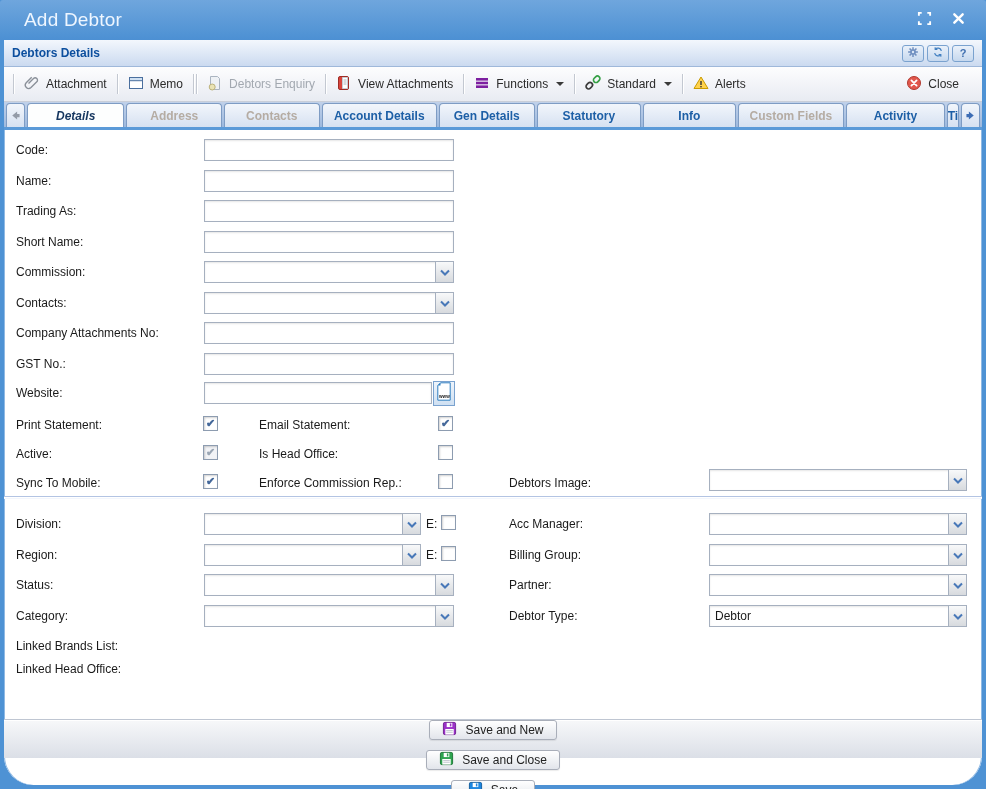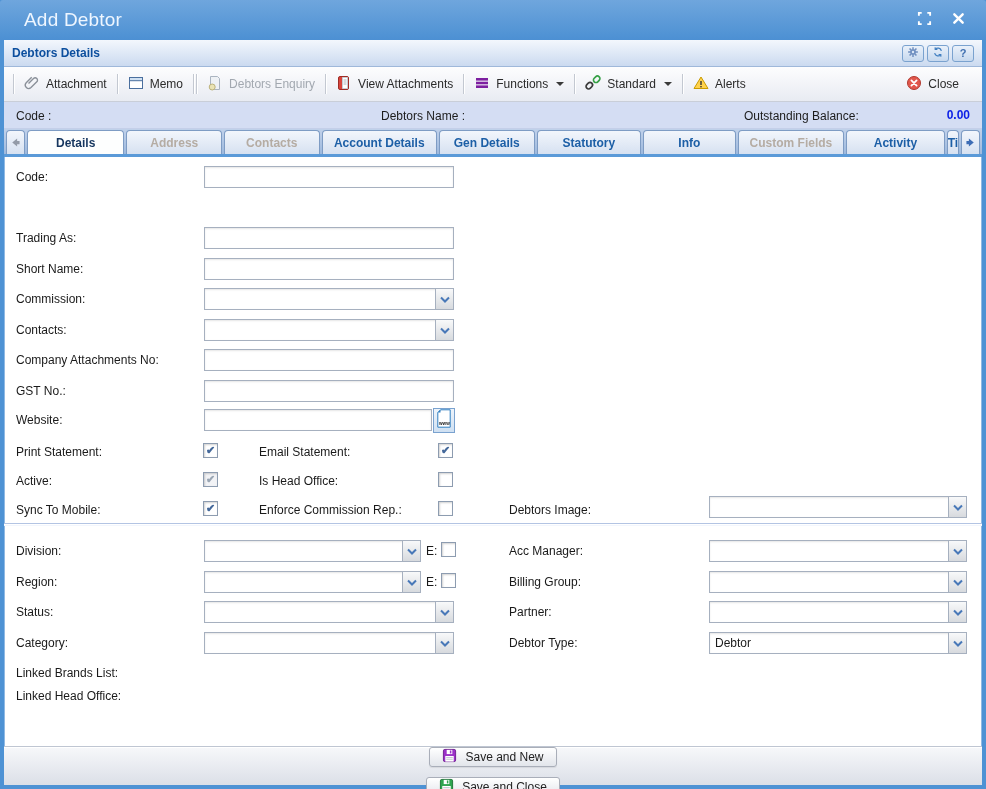--- a/index.html
+++ b/index.html
@@ -39,21 +39,21 @@
   .summary { position:relative; height:27px; background:#d4ddf3; border-bottom:1px solid #c4cfe9; font-size:12px; color:#1c1c1c; }
   .summary .slbl { position:absolute; top:7px; }
   .sum-balance-value { position:absolute; top:6px; right:12px; color:#0b1ee6; font-weight:bold; }
 
   
   .tabstrip { height:28px; background:linear-gradient(#c0d1ea,#9db9de); border-bottom:3px solid #5b9ad8;
     display:flex; align-items:flex-end; padding:3px 2px 0 2px; gap:2px; }
   .tab { height:24px; border:1px solid #7e9cc4; border-bottom:none; border-radius:4px 4px 0 0;
     background:linear-gradient(#f2f6fc,#d6e1f1); color:#1d5fa6; font-size:12px; font-weight:bold;
     display:flex; align-items:center; justify-content:center; cursor:pointer; overflow:hidden; white-space:nowrap; }
-  .tab.active { background:#fdfefe; color:#16365f; }
+  .tab.active { background:#fdfefe; color:#16365f;font-style:italic; }
   .tab.disabled { color:#b5aca3; cursor:default; }
   .tab-arrow { width:19px; height:24px; border:1px solid #7e9cc4; border-bottom:none; border-radius:4px 4px 0 0;
     background:linear-gradient(#f2f6fc,#d6e1f1); display:flex; align-items:center; justify-content:center; cursor:pointer; }
 
   
   .section { position:relative; }
   .sec1 { height:366px; }
   .divider { height:7px; border-top:1px solid #b3c4e3; box-shadow: inset 0 1px 0 #ffffff, inset 0 2px 0 #f2f6fd; }
   .sec2 { height:216px; }
   .row { position:absolute; left:0; right:0; height:26px; }
@@ -219,26 +219,20 @@
         <span>
           <svg width="16" height="16" viewBox="0 0 16 16">
             <circle cx="8" cy="8" r="6.5" fill="#e2574c" stroke="#b03a30"></circle>
             <path d="M5.4 5.4 L10.6 10.6 M10.6 5.4 L5.4 10.6" stroke="#fff" stroke-width="1.8" stroke-linecap="round"></path>
           </svg>
         </span>
         <span>Close</span>
       </div>
     </div>
 
-    <div class="summary">
-      <span class="slbl" style="left:12px">Code :</span>
-      <span class="slbl" style="left:377px">Debtors Name :</span>
-      <span class="slbl" style="left:740px">Outstanding Balance:</span>
-      <span class="sum-balance-value">0.00</span>
-    </div>
 
     <div class="tabstrip">
       <span class="tab-arrow">
         <svg width="13" height="13" viewBox="0 0 16 16">
             <polygon points="10,3 4,8 10,13 10,10 13,10 13,6 10,6" fill="#939ba8"></polygon>
           </svg>
       </span>
       <div class="tab active" style="width:98px">
           <span>Details</span>
         </div>
@@ -272,20 +266,24 @@
       <span class="tab-arrow">
         <svg width="13" height="13" viewBox="0 0 16 16">
             <polygon points="6,3 12,8 6,13 6,10 3,10 3,6 6,6" fill="#3d6db5"></polygon>
           </svg>
       </span>
     </div>
 
     <div class="section sec1">
       <div class="row" style="top:9px">
         <span class="lbl l12">Code:</span>
+        <input class="txt-input" type="text" value="" style="">
+      </div>
+      <div class="row" style="top:40px">
+        <span class="lbl l12">Name:</span>
         <input class="txt-input" type="text" value="" style="">
       </div>
       <div class="row" style="top:70px">
         <span class="lbl l12">Trading As:</span>
         <input class="txt-input" type="text" value="" style="">
       </div>
       <div class="row" style="top:101px">
         <span class="lbl l12">Short Name:</span>
         <input class="txt-input" type="text" value="" style="">
       </div>

